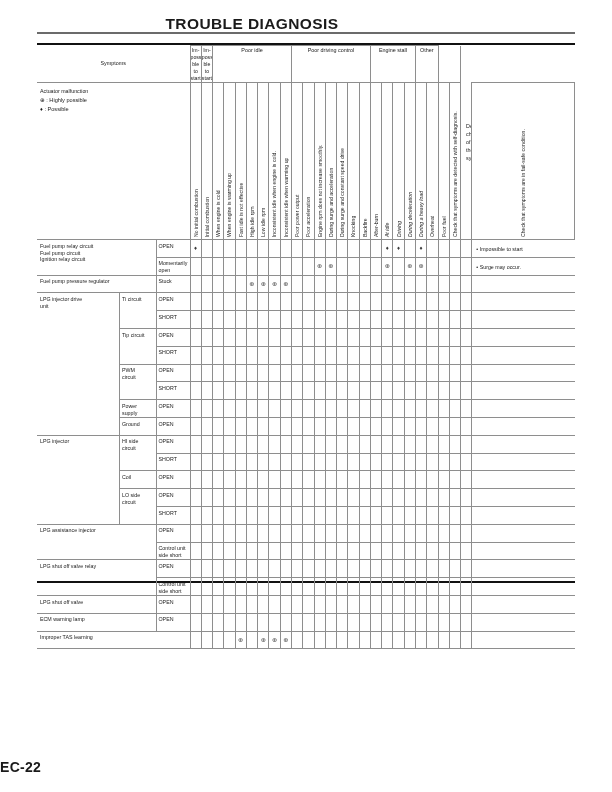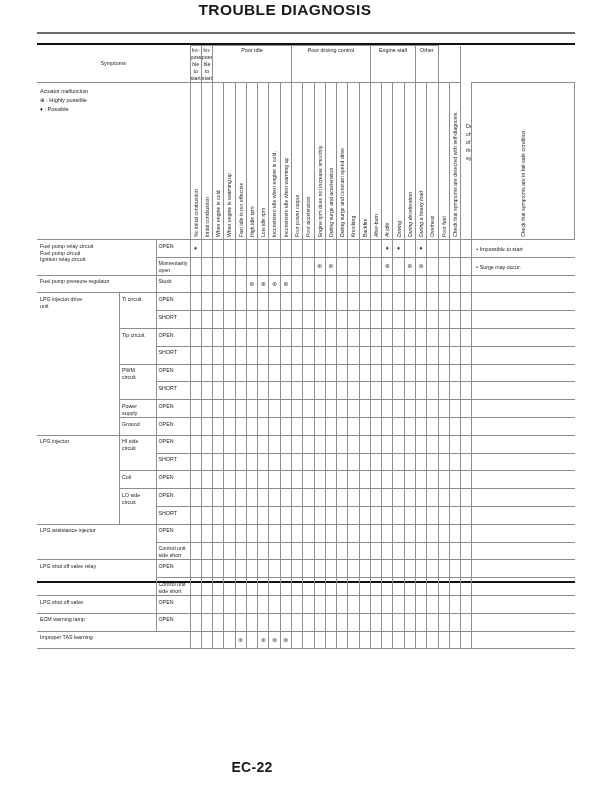--- a/index.html
+++ b/index.html
@@ -12,45 +12,44 @@
     height: 792px;
     position: relative;
     font-family: "Liberation Sans", sans-serif;
     color: #1a1a1a;
     overflow: hidden;
   }
 
   
   .page-title {
     position: absolute;
-    top: 1px;
+    top: 15px;
     left: 0;
     width: 504px;
     text-align: center;
     font-size: 15.5px;
     font-weight: bold;
     letter-spacing: 0.4px;
-    margin-left: 33px;
   }
   .title-rule {
     position: absolute;
     top: 32px;
     left: 37px;
     width: 538px;
     height: 2px;
     background: #6b6b6b;
   }
 
   
   .page-footer {
     position: absolute;
     top: 759px;
     left: 0;
     width: 504px;
-    text-align: center;
+    text-align: left;
     font-size: 14px;
     font-weight: bold;
     letter-spacing: 0.3px;
   }
 
   
   .tbl-wrap {
     position: absolute;
     left: 37px;
     top: 45px;

